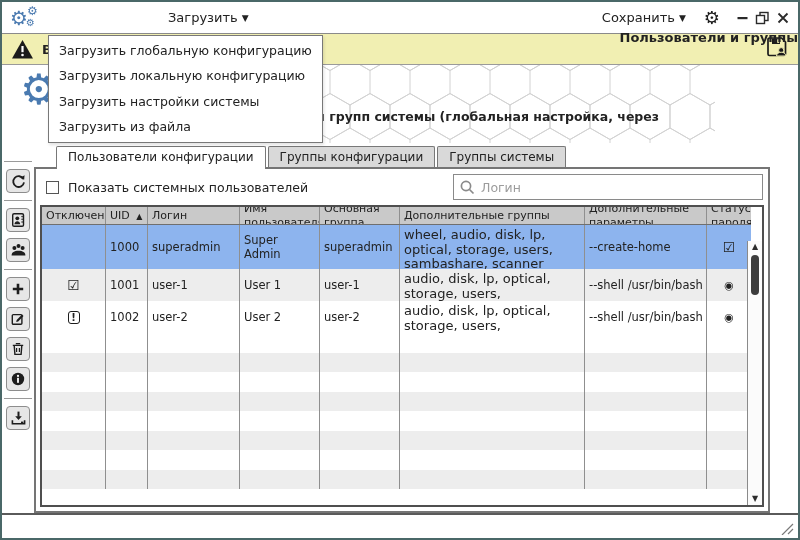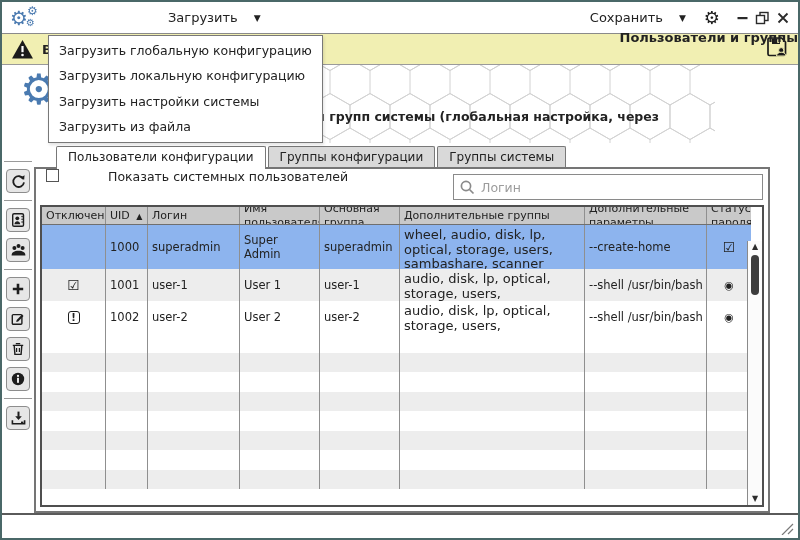--- a/index.html
+++ b/index.html
@@ -9,21 +9,21 @@
             display:flex; flex-direction:column; position:relative; overflow:hidden; }
 
   
   .titlebar { height:32px; flex:0 0 32px; display:flex; align-items:center;
               padding:0 8px; border-bottom:1px solid #8a8a8a; background:#fff; position:relative; }
   .app-logo { position:relative; width:34px; height:26px; flex:0 0 34px; }
   .app-logo span { position:absolute; color:#4a7ab0; line-height:1; }
   .app-logo .g1 { font-size:20px; left:0; top:3px; }
   .app-logo .g2 { font-size:12px; left:17px; top:0; }
   .app-logo .g3 { font-size:10px; left:16px; top:13px; }
-  .menu-btn { display:flex; align-items:center; gap:16px; font-size:13px; cursor:default;
+  .menu-btn { display:flex; align-items:center; gap:4px; font-size:13px; cursor:default;
               padding:4px 6px; }
   .load-btn { margin-left:118px; }
   .caret { font-size:9px; color:#222; }
   .tb-title { position:absolute; left:0; right:0; text-align:right; font-size:13px;
               font-weight:bold; pointer-events:none;margin-top:40px; }
   .tb-right { margin-left:auto; display:flex; align-items:center; gap:10px; z-index:1; }
   .gear-btn { font-size:18px; color:#1d1d1d; line-height:1; padding:0 2px; }
   .win-controls { display:flex; align-items:center; gap:6px; margin-left:4px; }
   .win-controls svg { display:block; }
 
@@ -59,21 +59,21 @@
   .side-btn svg { display:block; }
 
   .panel-wrap { flex:1; display:flex; flex-direction:column; margin-right:28px; min-width:0; }
   .tabbar { height:24px; flex:0 0 24px; display:flex; align-items:flex-end; padding-left:22px; gap:2px; }
   .tab { font-size:12px; padding:3px 11px 3px; border:1px solid #787878; border-bottom:none;
          background:#d9d9d9; border-radius:2px 2px 0 0; white-space:nowrap; position:relative; }
   .tab.active { background:#fff; z-index:3; padding-bottom:5px; margin-bottom:-2px; }
 
   .panel { flex:1; border:2px solid #757575; background:#fff; position:relative;
            display:flex; flex-direction:column; min-height:0; }
-  .filter-row { flex:0 0 36px; display:flex; align-items:flex-start; padding:0 10px; position:relative;gap:40px; }
+  .filter-row { flex:0 0 36px; display:flex; align-items:center; padding:0 10px; position:relative; }
   .cbx { width:13px; height:13px; border:1.5px solid #555; background:#fff; margin-right:9px; flex:0 0 13px; }
   .cbx-label { font-size:12.5px; }
   .search-wrap { position:absolute; right:5px; top:5px; width:310px; height:26px; }
   .search-wrap input { width:100%; height:100%; border:1px solid #8a8a8a; font:12.5px "DejaVu Sans", sans-serif;
                        padding:0 6px 0 27px; color:#333; outline:none; background:#fff; }
   .search-wrap input::placeholder { color:#9c9c9c; }
   .search-icon { position:absolute; left:6px; top:5px; }
 
   
   .table { margin:0 4px 4px 4px; border:2px solid #4f4f4f; position:relative; flex:1; overflow:hidden;

